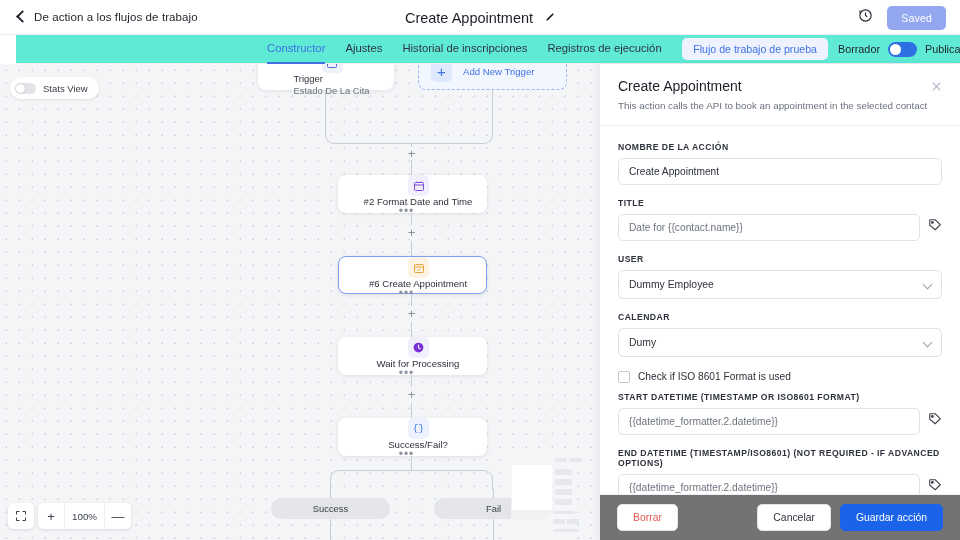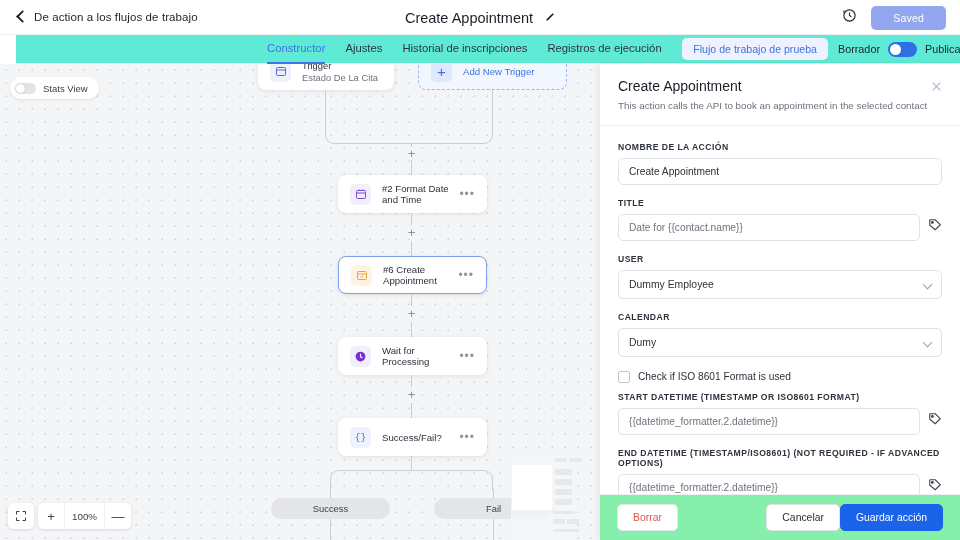--- a/index.html
+++ b/index.html
@@ -33,21 +33,21 @@
   .pencil { width: 11px; height: 11px; position: relative; pointer-events: auto; cursor:pointer;}
   .pencil svg { display:block; }
   .topbar-right {
     position: absolute; right: 14px; top: 0; height: 35px;
     display: flex; align-items: center; gap: 14px;
   }
   .clock-ico { cursor: pointer; }
   .saved-btn {
     background: #92a7ef; color: #ffffff; border: none;
     font-size: 10.5px; font-family: "Liberation Sans", sans-serif;
-    padding: 6px 22px; border-radius: 5px; cursor: pointer; letter-spacing:.2px;
+    padding: 6px 14px; border-radius: 5px; cursor: pointer; letter-spacing:.2px;
   }
 
   
   .tabbar {
     position: absolute; top: 35px; left: 16px; width: 960px; height: 29px;
     background: #5eead4; border-bottom: 1px solid #eceef1;
     display: flex; align-items: center;
   }
   .tabs { display: flex; align-items: center; gap: 20px; margin-left: 251px; height: 29px;}
   .tab {
@@ -89,21 +89,21 @@
   }
   .stats-sw { width: 21px; height: 11px; border-radius: 7px; background: #e2e4e8; position: relative;}
   .stats-sw .k { position:absolute; width:9px;height:9px;border-radius:50%;background:#fff;top:1px;left:1px;
     box-shadow:0 0 2px rgba(0,0,0,.25);}
   .stats-label { font-size: 9.5px; color: #3b404a; }
 
   
   .node {
     position: absolute; background: #ffffff; border-radius: 8px;
     box-shadow: 0 1px 4px rgba(25,35,60,.10);
-    display: flex; align-items: center; cursor: pointer;
+    display: flex; align-items: center; cursor: pointer; flex-direction: column;
   }
   .node .nico {
     width: 21px; height: 21px; border-radius: 5px; margin-left: 12px;
     display:flex; align-items:center; justify-content:center; flex: none;
   }
   .node .nlabel { font-size: 9.6px; color: #2c313b; margin-left: 11px; flex:1; }
   .node .ndots { color: #8f95a1; font-size: 12px; margin-right: 12px; letter-spacing: 1px; line-height: 8px;}
   .node.sel { border: 1px solid #7e9ef0; }
 
   .node-trigger { left: 258px; top: -12px; width: 136px; height: 38px; }
@@ -211,22 +211,22 @@
   .selwrap .caret {
     position: absolute; right: 11px; top: 11px; width: 7px; height: 7px;
     border-right: 1.4px solid #9aa0ab; border-bottom: 1.4px solid #9aa0ab;
     transform: rotate(45deg); pointer-events: none;
   }
   .chkrow { display: flex; align-items: center; gap: 8px; margin: 14px 0 9px 0; }
   .chkbox { width: 12px; height: 12px; border: 1px solid #c2c6cd; border-radius: 2px; background:#fff; cursor:pointer;}
   .chklabel { font-size: 10.2px; color: #2c313b; }
 
   .panel-foot {
-    height: 46px; border-top: 1px solid #edeff2; background: #86efac;
-    display: flex; align-items: center; padding: 0 17px; 
+    height: 46px; border-top: 1px solid #edeff2; background: #737373;
+    display: flex; align-items: center; padding: 0 17px; gap: 9px;
   }
   .btn {
     font-family: "Liberation Sans", sans-serif; font-size: 10.4px;
     border-radius: 5px; cursor: pointer; height: 27px; padding: 0 15px;
   }
   .btn-del { background: #fff; border: 1px solid #e4e6ea; color: #e0574e; }
   .btn-cancel { background: #fff; border: 1px solid #dfe2e7; color: #2c313b; margin-left: auto; }
   .btn-save { background: #1b63e8; border: 1px solid #1b63e8; color: #fff; }
 </style>
 </head>

